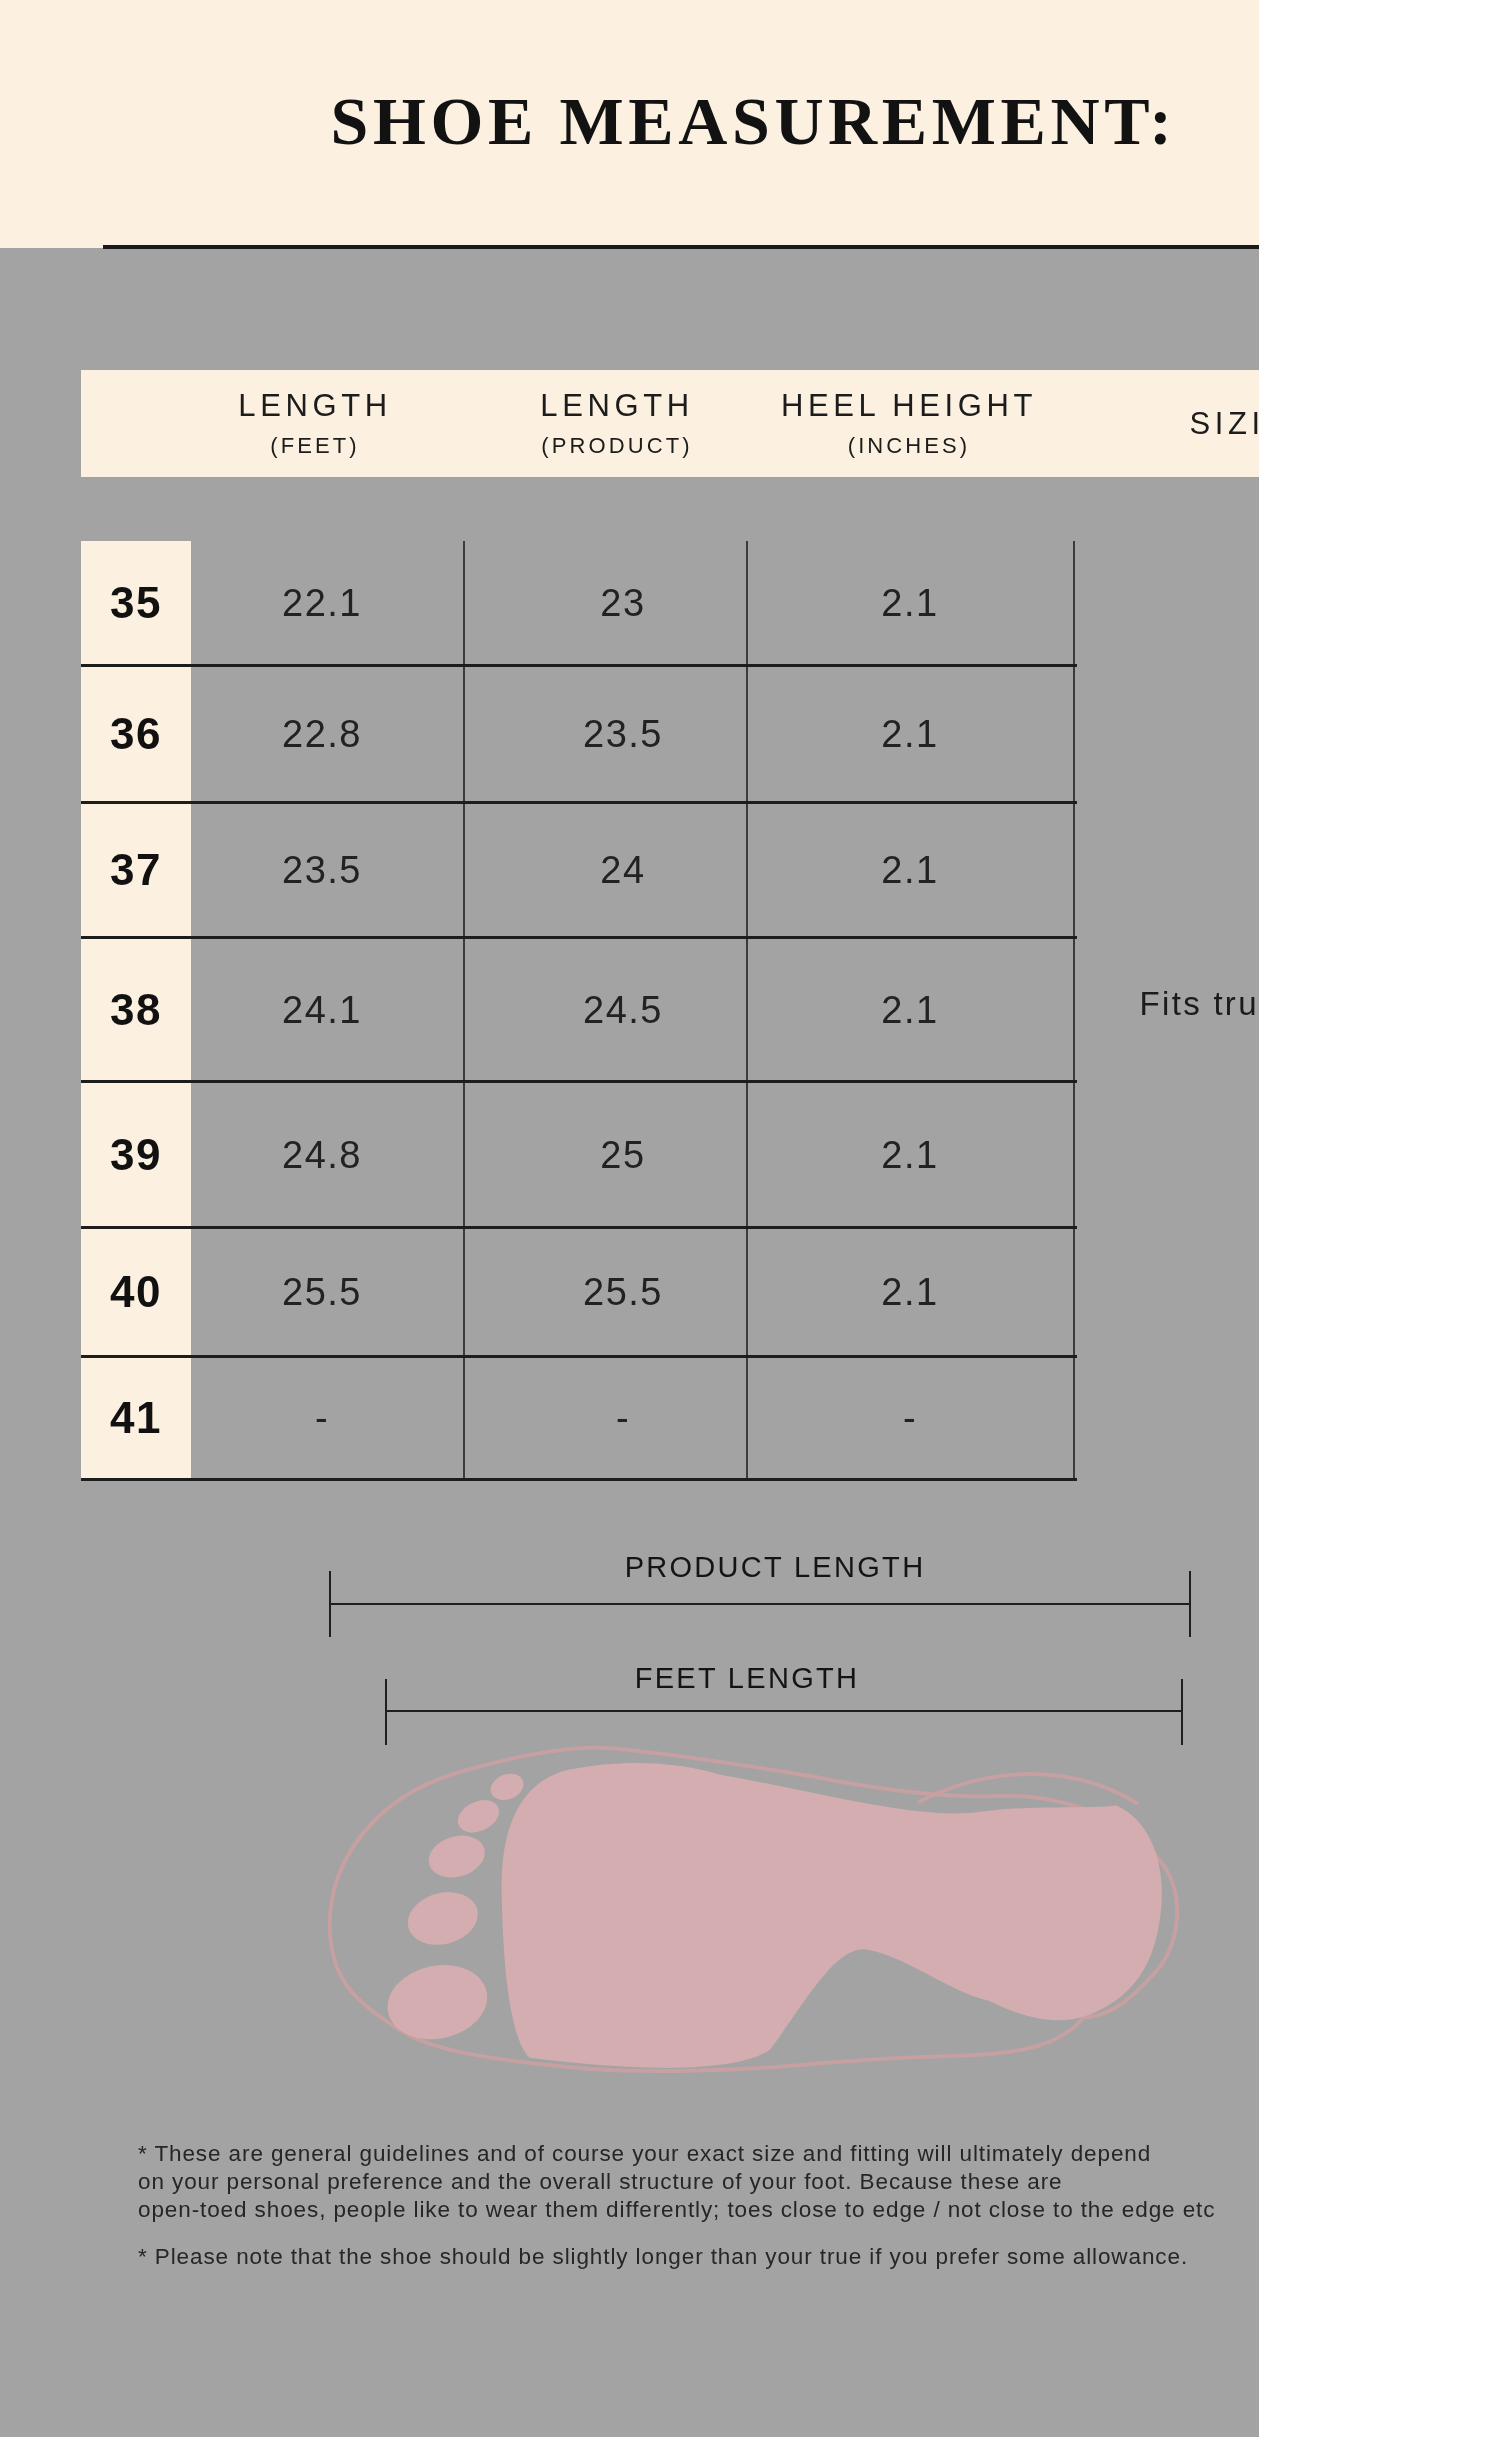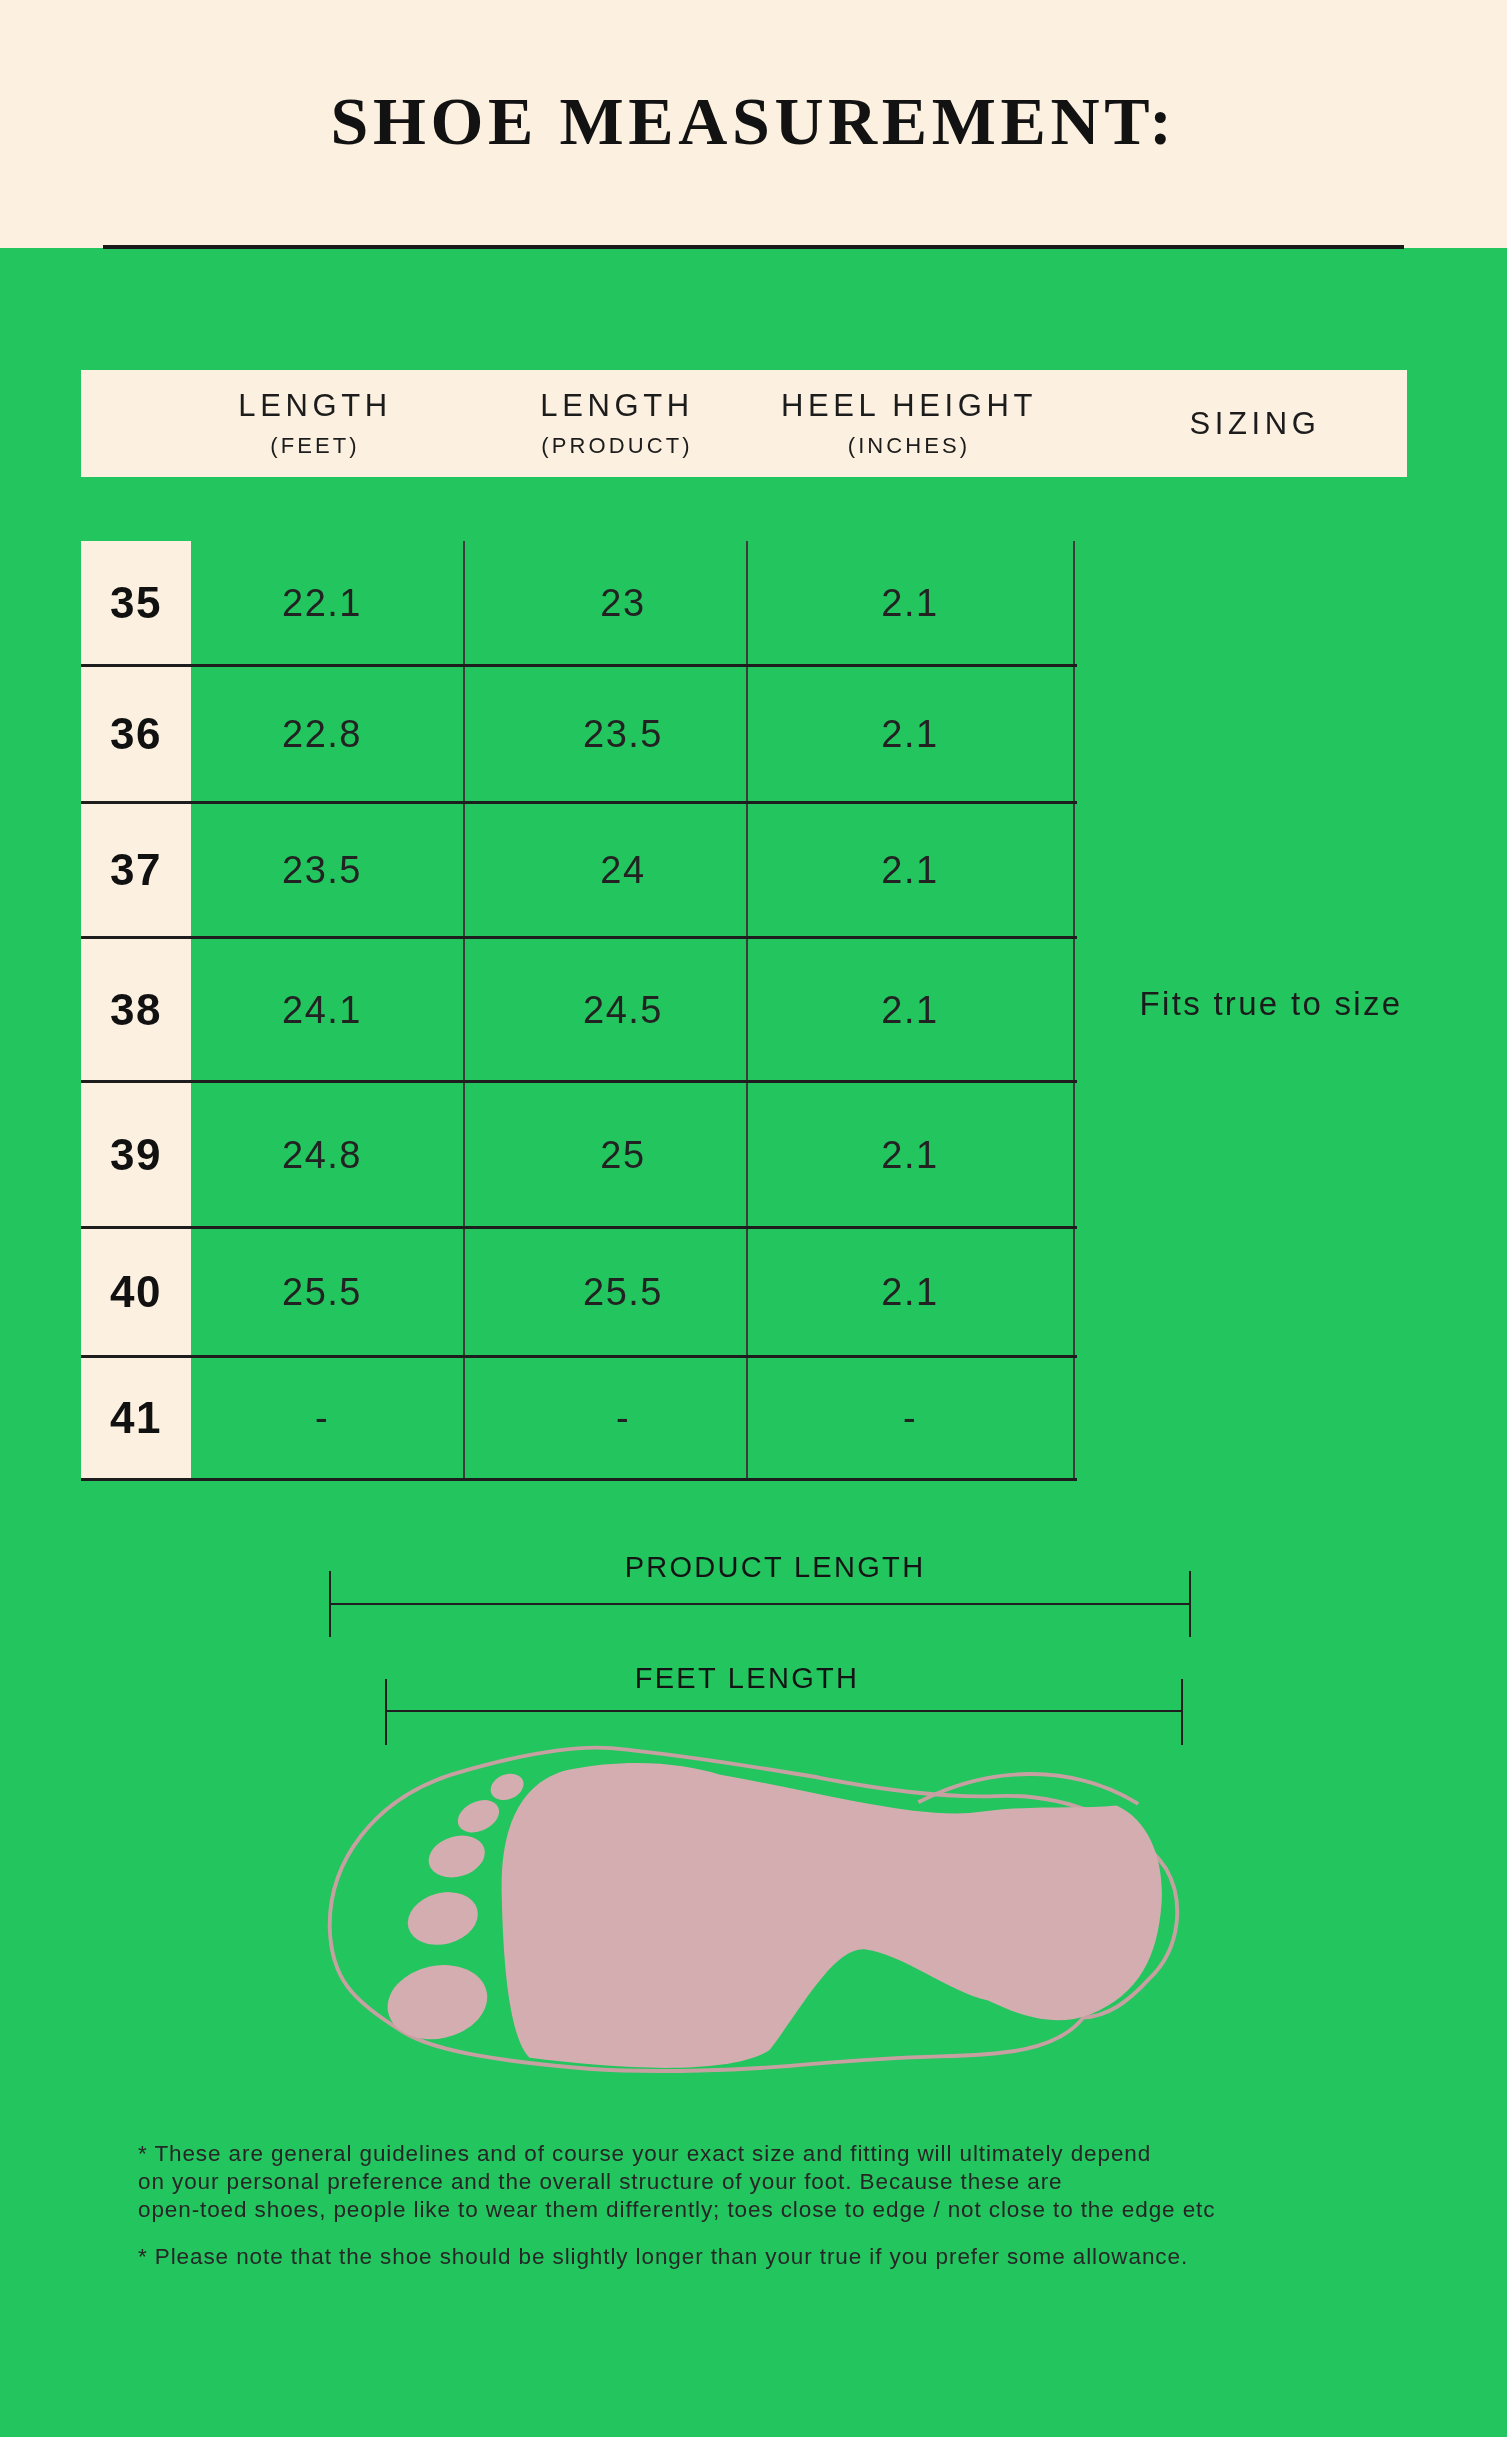--- a/index.html
+++ b/index.html
@@ -1,16 +1,16 @@
 <!DOCTYPE html>
 <html style="font-size:12.4px"><head>
 <meta charset="utf-8">
 <style>
   html,body{margin:0;padding:0;background:#ffffff;}
-  #page{position:relative;width:1507px;height:2438px;background:#22c55e;overflow:hidden;
+  #page{position:relative;width:1259px;height:2438px;background:#a3a3a3;overflow:hidden;
         font-family:"Liberation Sans",sans-serif;color:#1d1d1d;}
 
   
   .cream-top{position:absolute;left:0;top:0;width:1507px;height:248px;background:#FCF1E1;}
   .page-title{position:absolute;left:0;top:82px;width:1507px;text-align:center;
         font-family:"Liberation Serif",serif;font-weight:700;font-size:68px;letter-spacing:4.6px;
         color:#121212;white-space:nowrap;}
   .title-underline{position:absolute;left:103px;top:245px;width:1301px;height:3.9px;background:#1a1a1a;}
 
   

